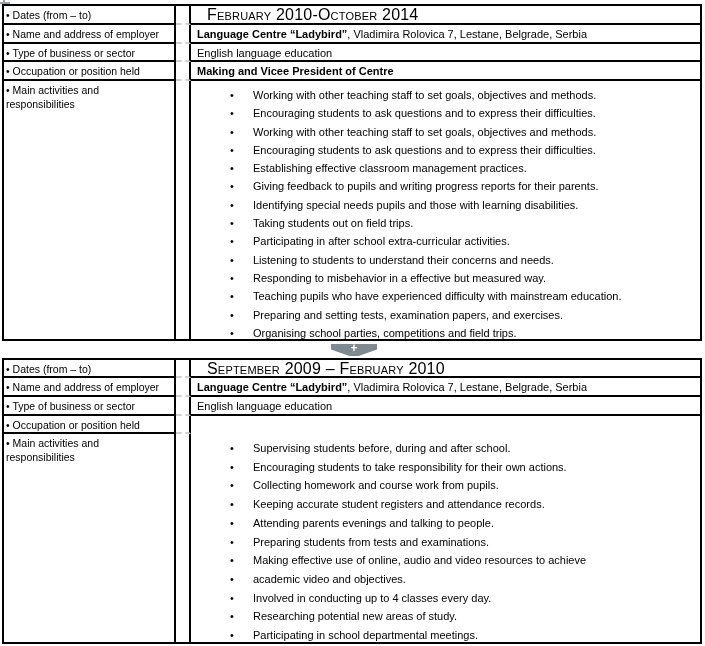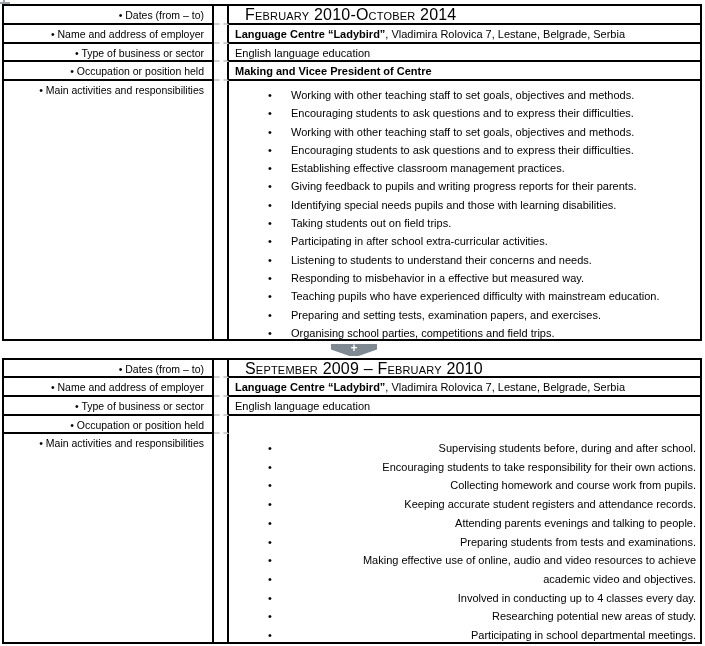--- a/index.html
+++ b/index.html
@@ -15,43 +15,43 @@
   .corner-handle .h { position:absolute; left:0; top:2px; width:10px; height:2px; background:#9aa0a6; }
   .corner-handle .v { position:absolute; left:3px; top:-1px; width:2px; height:8px; background:#9aa0a6; }
 
   
   .cvtable { position:absolute; left:2px; width:700px; border:2px solid #000; box-sizing:border-box; background:#fff; }
   #table1 { top:4px; height:337px; }
   #table2 { top:358px; height:286px; }
 
   .row { display:flex; box-sizing:border-box; }
   .lbl {
-    width:210px; box-sizing:border-box; border-right:2px solid #000;
-    text-align:right; padding:2px 8px 0 2px; font-size:10.5px; line-height:14px;
+    width:172px; box-sizing:border-box; border-right:2px solid #000;
+    text-align:left; padding:2px 8px 0 2px; font-size:10.5px; line-height:14px;
   }
   .gap { width:15px; box-sizing:border-box; border-right:2px solid #000; }
   .val { flex:1; box-sizing:border-box; padding:2px 4px 0 6px; font-size:11px; line-height:14px; }
   .row.bordered .lbl, .row.bordered .val { border-bottom:2px solid #000; }
   .row.bordered .gap { border-bottom:2px dashed #cfcfcf; }
 
   
   #table1 .r1 { height:19px; } #table1 .r2 { height:19px; }
   #table1 .r3 { height:18px; } #table1 .r4 { height:19px; }
   #table1 .r5 { height:258px; }
   #table2 .r1 { height:18px; } #table2 .r2 { height:19px; }
   #table2 .r3 { height:19px; } #table2 .r4 { height:18px; }
   #table2 .r5 { height:208px; }
 
   .date { font-weight:normal; font-variant:small-caps; font-size:16px; letter-spacing:0.2px; padding-left:16px; }
   .bold { font-weight:bold; }
 
   ul.activities { list-style:none; margin:0; padding:3px 0 0 0; }
   ul.activities li { position:relative; padding-left:56px; font-size:11px; line-height:18.3px; white-space:nowrap; }
   ul.activities li::before { content:"\2022"; position:absolute; left:33px; }
-  #table2 ul.activities li { line-height:18.7px;text-align:right; }
+  #table2 ul.activities li { line-height:18.7px; }
 
   
   .insert-btn {
     position:absolute; left:331px; top:344px; width:46px; height:12px;
     background:#7e8992; color:#ffffff; text-align:center; cursor:pointer;
     clip-path:polygon(0 0, 100% 0, 100% 45%, 60% 100%, 40% 100%, 0 45%);
   }
   .insert-btn .plus { display:block; font-size:12px; font-weight:bold; line-height:9px; }
 </style>
 </head>

